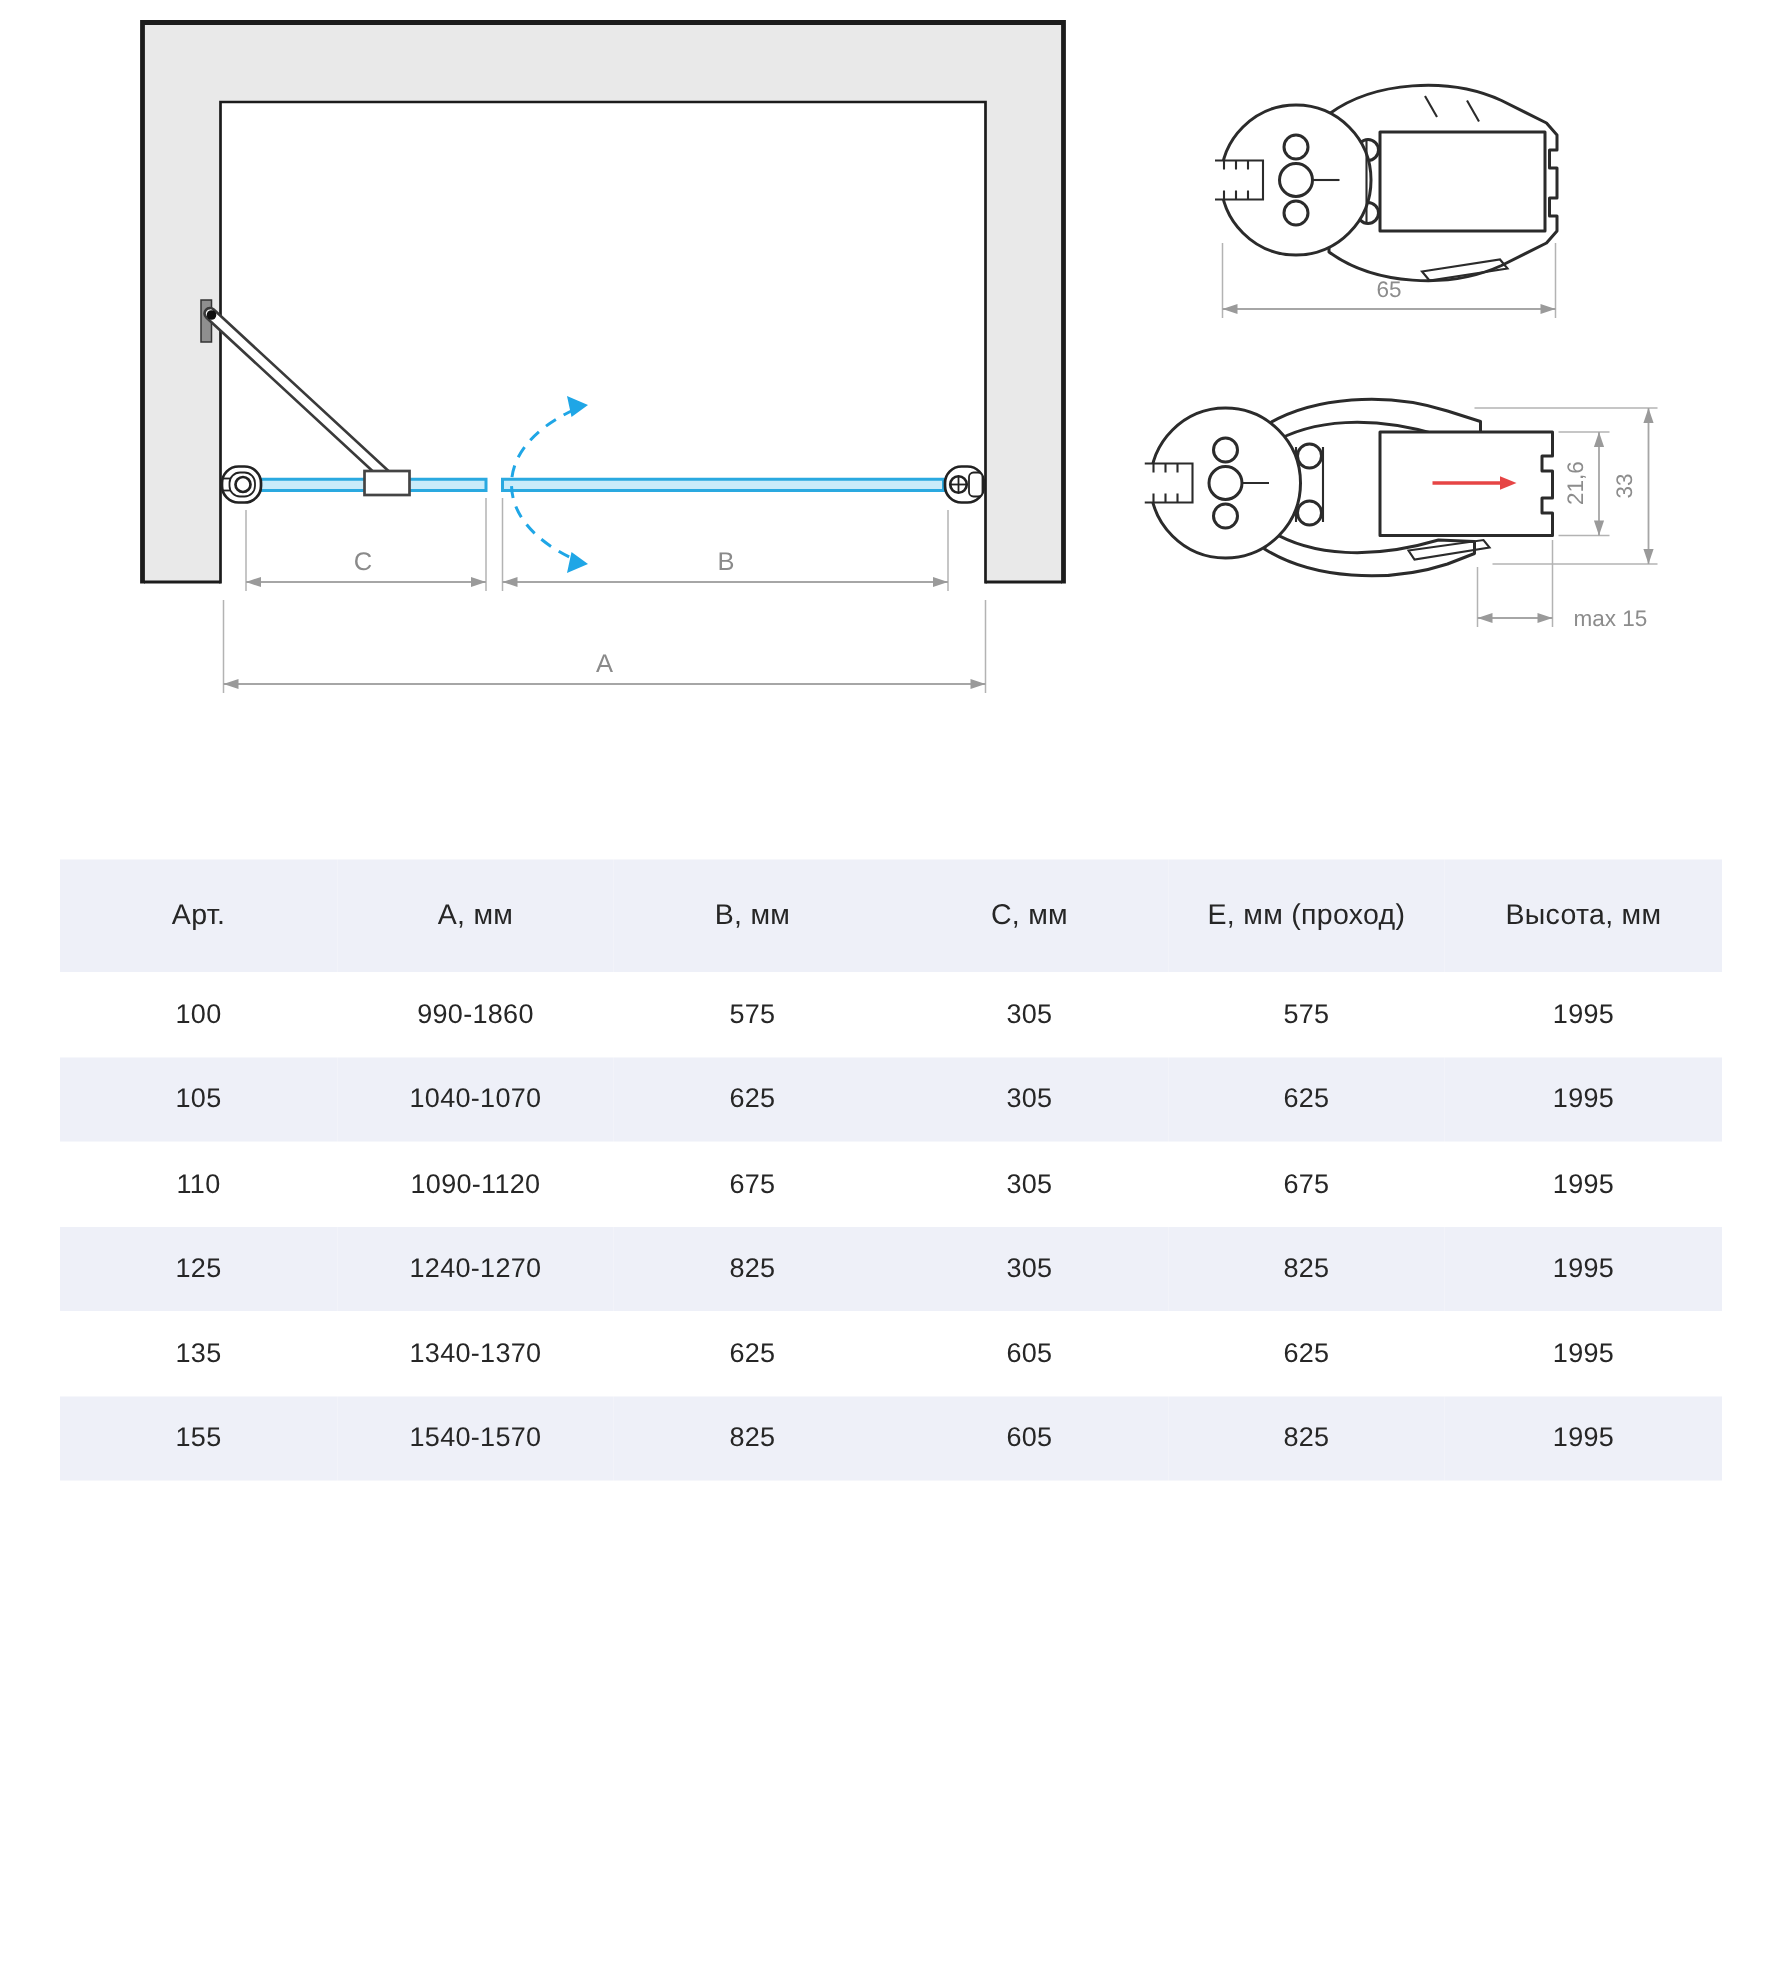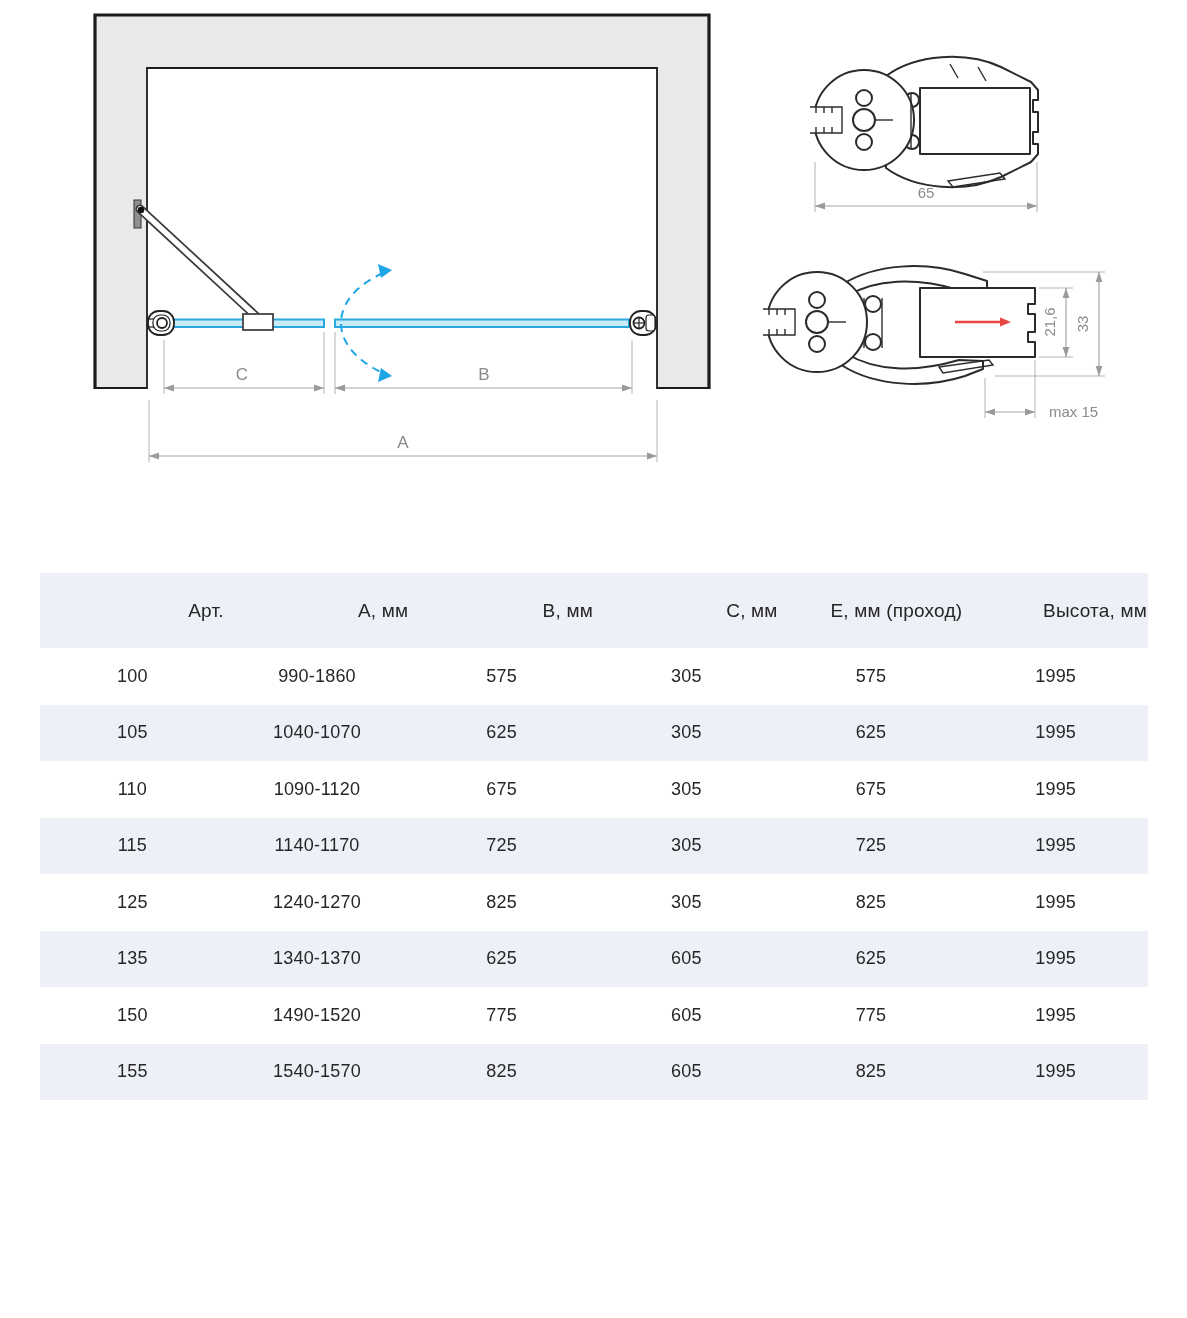--- a/index.html
+++ b/index.html
@@ -7,21 +7,21 @@
   .stage{position:absolute;left:0;top:0;width:1187px;height:1318px;background:#fff;overflow:hidden;}
   svg text{font-family:"Liberation Sans",sans-serif;}
   .dim-label{fill:#8a8a8a;font-size:17px;}
   .dim-label-sm{fill:#8c8c8c;font-size:15px;}
   .dim-line{stroke:#a6a6a6;stroke-width:1.2;fill:none;}
   .dim-ext{stroke:#b3b3b3;stroke-width:1;fill:none;}
   .dim-arrow{fill:#9a9a9a;stroke:none;}
   .prof{fill:#ffffff;stroke:#2b2b2b;stroke-width:2;stroke-linejoin:round;}
   .prof-thin{fill:none;stroke:#2b2b2b;stroke-width:1.4;}
   .spec-table{position:absolute;left:40px;top:573px;width:1108px;border-collapse:collapse;table-layout:fixed;color:#262626;}
-  .spec-table th{height:73px;background:#eef0f8;font-weight:500;font-size:19px;text-align:right;letter-spacing:.2px;margin-left:24px;}
+  .spec-table th{height:73px;background:#eef0f8;font-weight:500;font-size:19px;text-align:center;letter-spacing:.2px;margin-left:24px;}
   .spec-table td{height:54.5px;text-align:center;font-size:18px;font-weight:400;letter-spacing:.2px;}
   .spec-table tbody tr:nth-child(even) td{background:#eef0f8;}
 </style>
 </head>
 <body>
 
 <div class="stage">
 
   <svg style="position:absolute;left:92px;top:12px;" width="620" height="460" viewBox="0 0 620 460">
 
@@ -231,52 +231,36 @@
       </tr>
       <tr>
         <td>110</td>
           <td>1090-1120</td>
           <td>675</td>
           <td>305</td>
           <td>675</td>
           <td>1995</td>
       </tr>
       <tr>
-        <td>115</td>
-          <td>1140-1170</td>
-          <td>725</td>
-          <td>305</td>
-          <td>725</td>
-          <td>1995</td>
-      </tr>
-      <tr>
         <td>125</td>
           <td>1240-1270</td>
           <td>825</td>
           <td>305</td>
           <td>825</td>
           <td>1995</td>
       </tr>
       <tr>
         <td>135</td>
           <td>1340-1370</td>
           <td>625</td>
           <td>605</td>
           <td>625</td>
           <td>1995</td>
       </tr>
       <tr>
-        <td>150</td>
-          <td>1490-1520</td>
-          <td>775</td>
-          <td>605</td>
-          <td>775</td>
-          <td>1995</td>
-      </tr>
-      <tr>
         <td>155</td>
           <td>1540-1570</td>
           <td>825</td>
           <td>605</td>
           <td>825</td>
           <td>1995</td>
       </tr>
     </tbody>
   </table>
 

